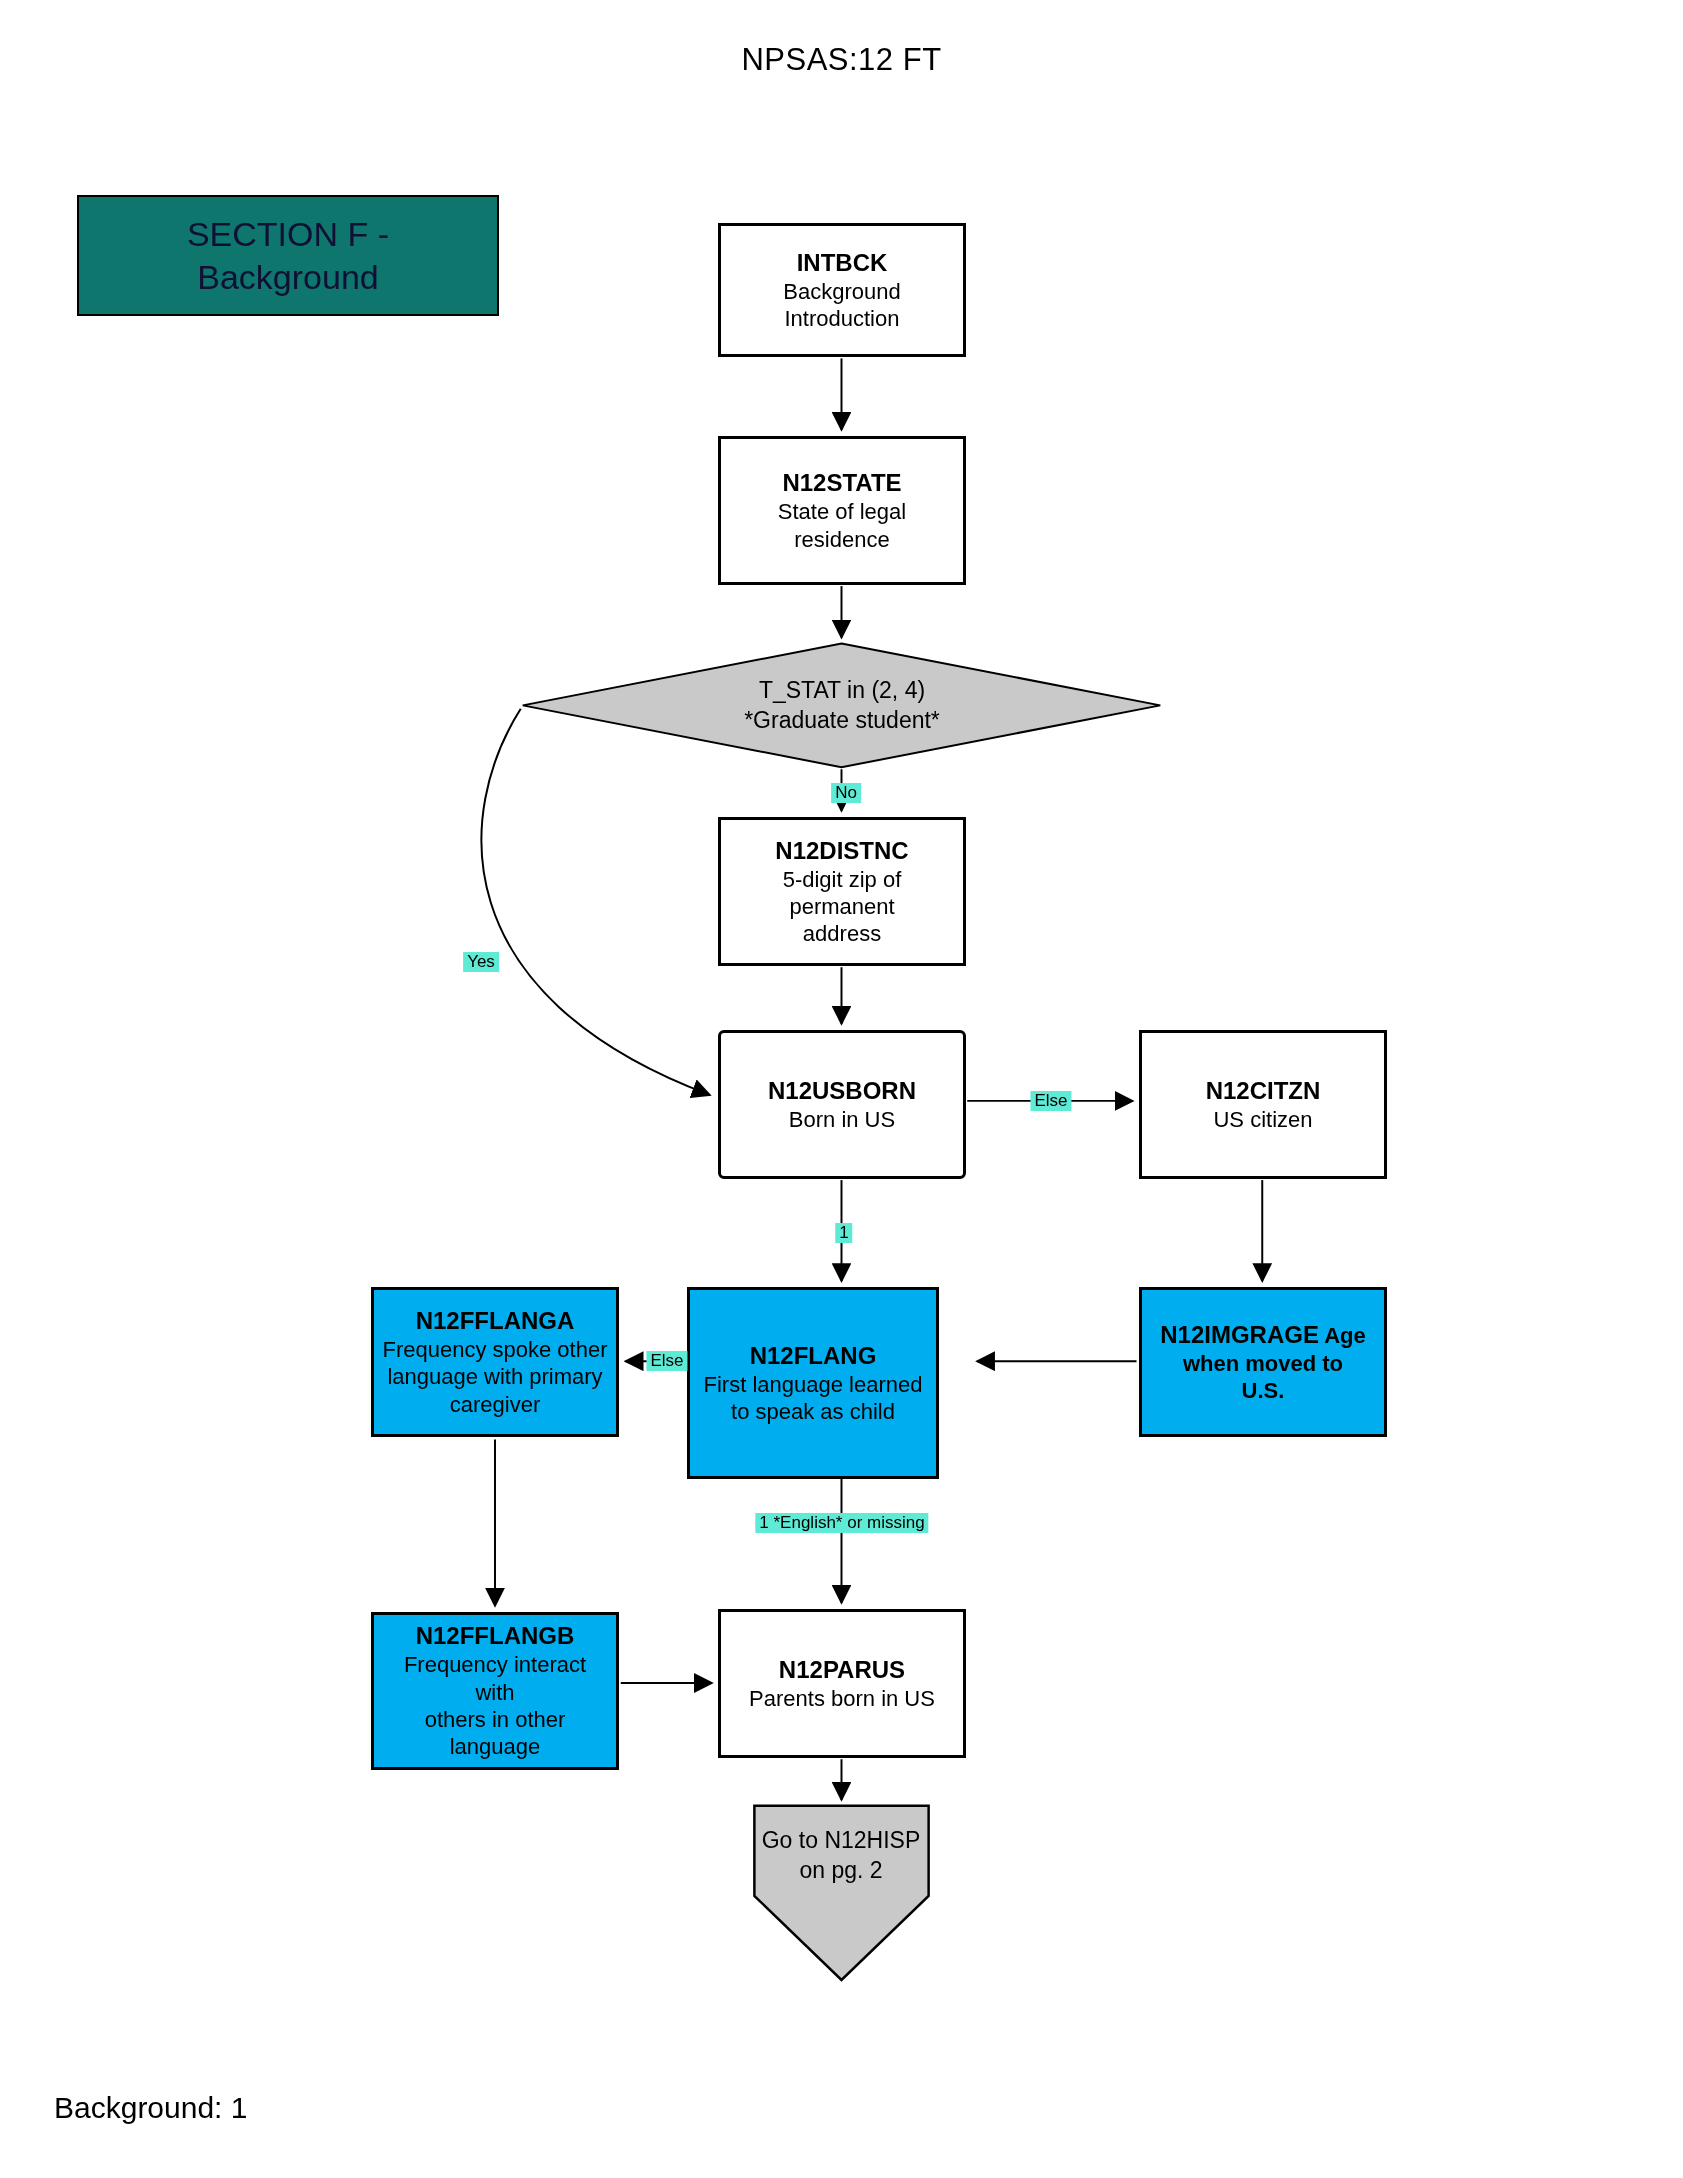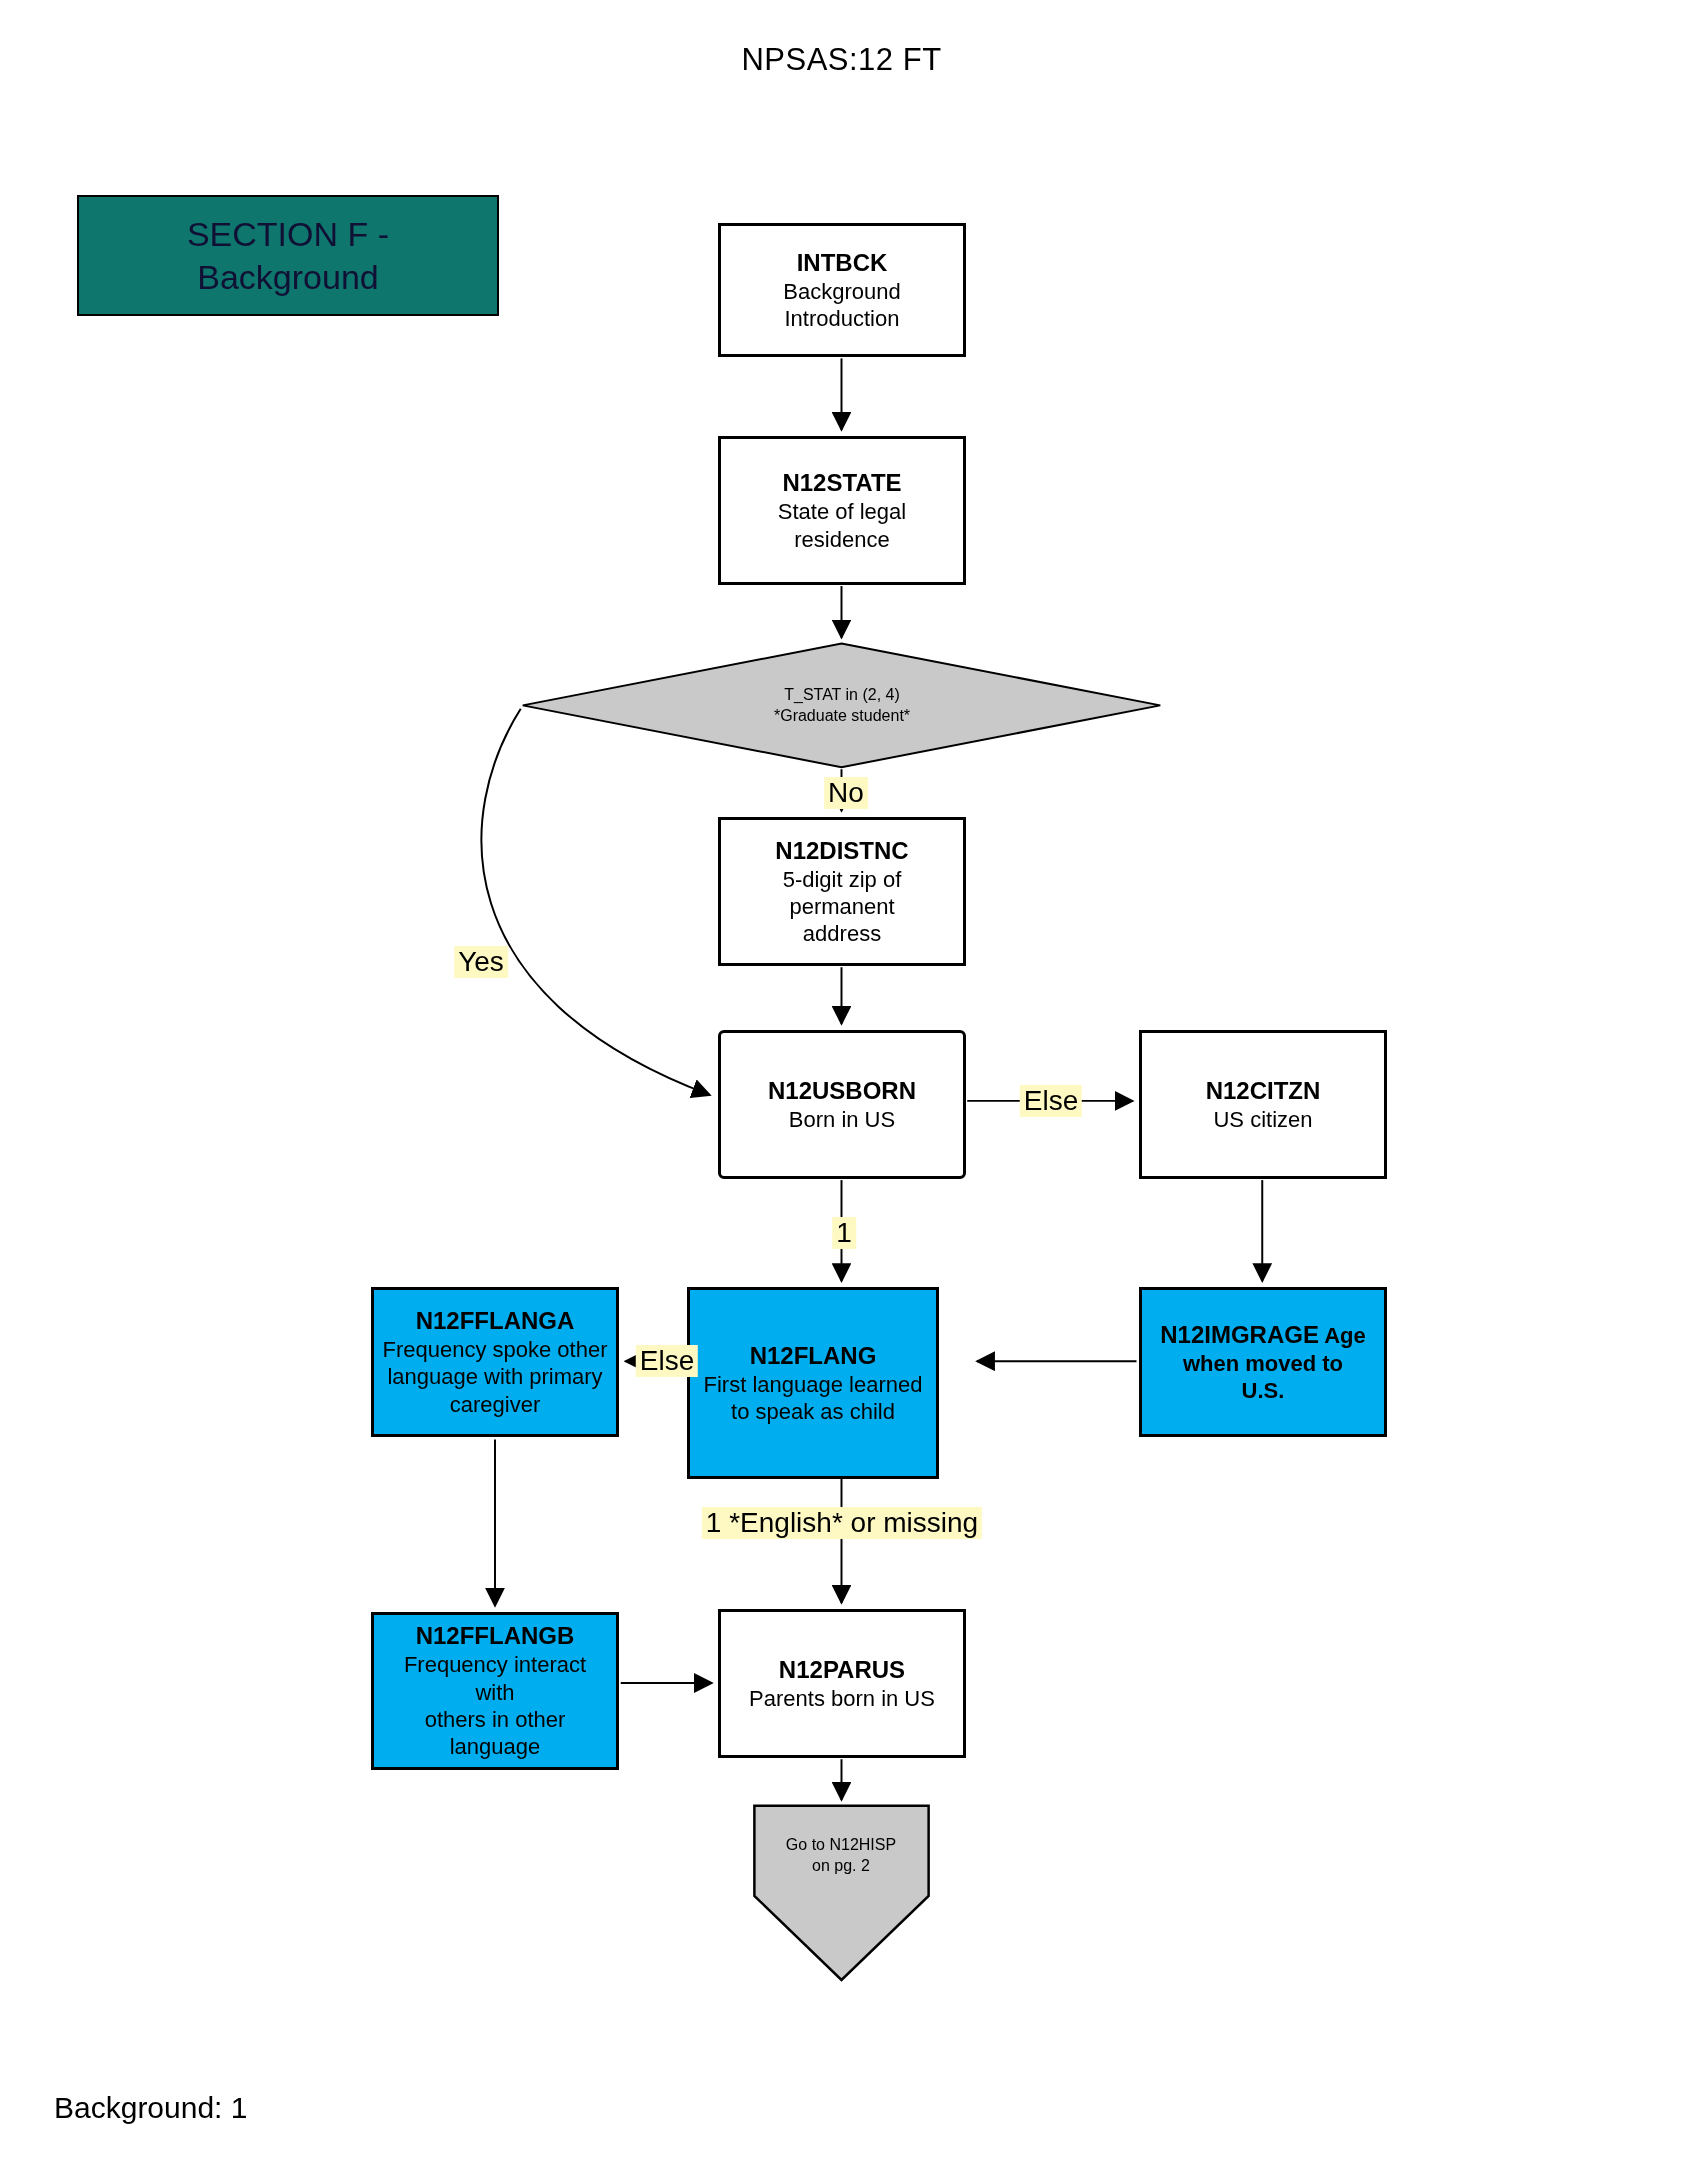--- a/index.html
+++ b/index.html
@@ -23,25 +23,25 @@
     display:flex;flex-direction:column;align-items:center;justify-content:center;
     text-align:center;padding:16px 8px;
   }
   .node.blue{background:#00AEEF;}
   .node .code{font-weight:bold;font-size:24px;line-height:1.25;white-space:pre-line;}
   .node .desc{font-size:22px;line-height:1.24;white-space:pre-line;}
   .node .inline-desc{font-size:22px;line-height:1.24;font-weight:bold;}
   .node .inline-desc b{font-size:24px;}
   .shape-text{
     position:absolute;display:flex;flex-direction:column;align-items:center;justify-content:center;
-    text-align:center;font-size:16px;line-height:1.3;white-space:pre-line;
+    text-align:center;font-size:23px;line-height:1.3;white-space:pre-line;
   }
   .edge-label{
     position:absolute;transform:translate(-50%,-50%);
-    background:#fef9c3;padding:0 4px;font-size:28px;white-space:nowrap;
+    background:#5eead4;padding:0 4px;font-size:17px;white-space:nowrap;
   }
   .footer{
     position:absolute;left:54px;top:2091px;font-size:30px;color:#000;
   }
 </style>
 </head>
 <body>
 
 <div class="page">
 

